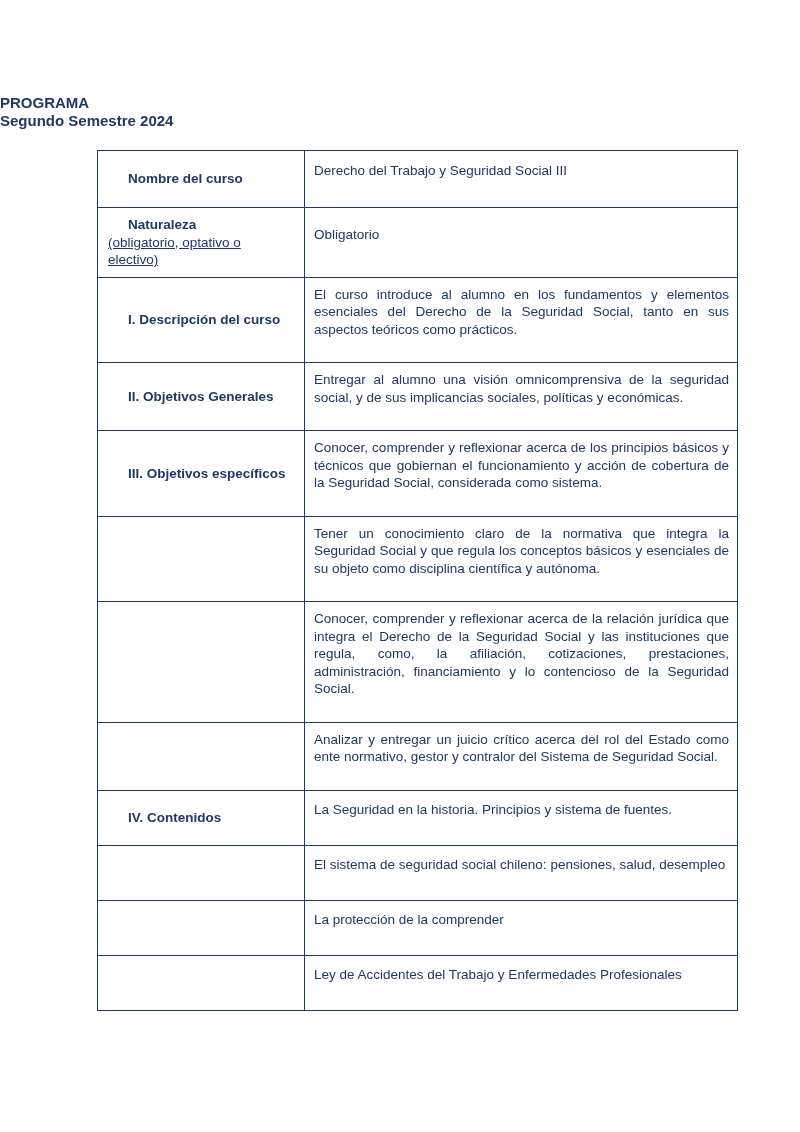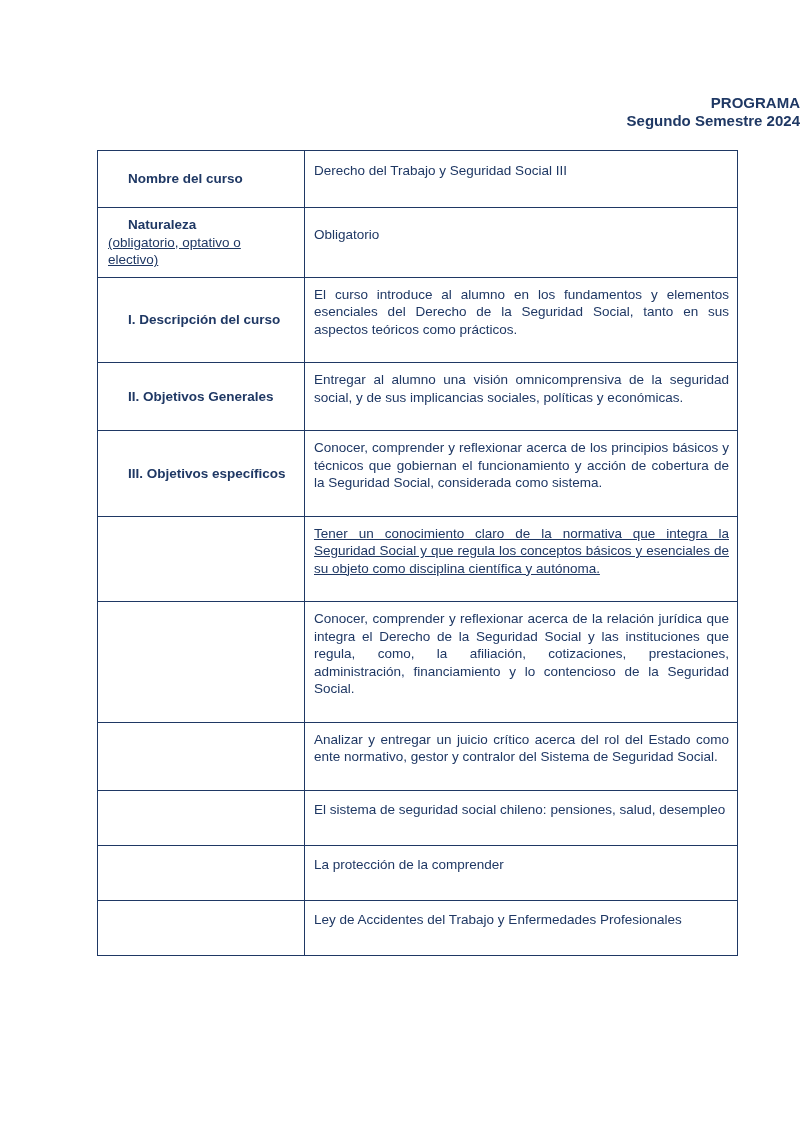--- a/index.html
+++ b/index.html
@@ -14,21 +14,21 @@
     background: #ffffff;
     font-family: "Liberation Sans", sans-serif;
     color: #1f3864;
     overflow: hidden;
   }
   .title-block {
     position: absolute;
     top: 94px;
     left: 0;
     width: 100%;
-    text-align: right;
+    text-align: left;
   }
   .title-line {
     font-size: 15px;
     font-weight: bold;
     line-height: 18px;
     color: #1f3864;
   }
   table.program-table {
     position: absolute;
     top: 150px;
@@ -112,21 +112,21 @@
         </td>
       </tr>
       <tr style="height:67px;">
         <td class="label-cell">
           <span class="label-main">III. Objetivos específicos</span>
         </td>
         <td class="content-cell">
           <div class="content-text">Conocer, comprender y reflexionar acerca de los principios básicos y técnicos que gobiernan el funcionamiento y acción de cobertura de la Seguridad Social, considerada como sistema.</div>
         </td>
       </tr>
-      <tr style="height:68px;text-decoration:underline;">
+      <tr style="height:68px;">
         <td class="label-cell">
           <span class="label-main"></span>
         </td>
         <td class="content-cell">
           <div class="content-text">Tener un conocimiento claro de la normativa que integra la Seguridad Social y que regula los conceptos básicos y esenciales de su objeto como disciplina científica y autónoma.</div>
         </td>
       </tr>
       <tr style="height:100px;">
         <td class="label-cell">
           <span class="label-main"></span>
@@ -134,20 +134,28 @@
         <td class="content-cell">
           <div class="content-text">Conocer, comprender y reflexionar acerca de la relación jurídica que integra el Derecho de la Seguridad Social y las instituciones que regula, como, la afiliación, cotizaciones, prestaciones, administración, financiamiento y lo contencioso de la Seguridad Social.</div>
         </td>
       </tr>
       <tr style="height:57px;">
         <td class="label-cell">
           <span class="label-main"></span>
         </td>
         <td class="content-cell">
           <div class="content-text">Analizar y entregar un juicio crítico acerca del rol del Estado como ente normativo, gestor y contralor del Sistema de Seguridad Social.</div>
+        </td>
+      </tr>
+      <tr style="height:55px;">
+        <td class="label-cell">
+          <span class="label-main">IV.  Contenidos</span>
+        </td>
+        <td class="content-cell">
+          <div class="content-text">La Seguridad en la historia. Principios y sistema de fuentes.</div>
         </td>
       </tr>
       <tr style="height:55px;">
         <td class="label-cell">
           <span class="label-main"></span>
         </td>
         <td class="content-cell">
           <div class="content-text">El sistema de seguridad social chileno: pensiones, salud, desempleo</div>
         </td>
       </tr>

